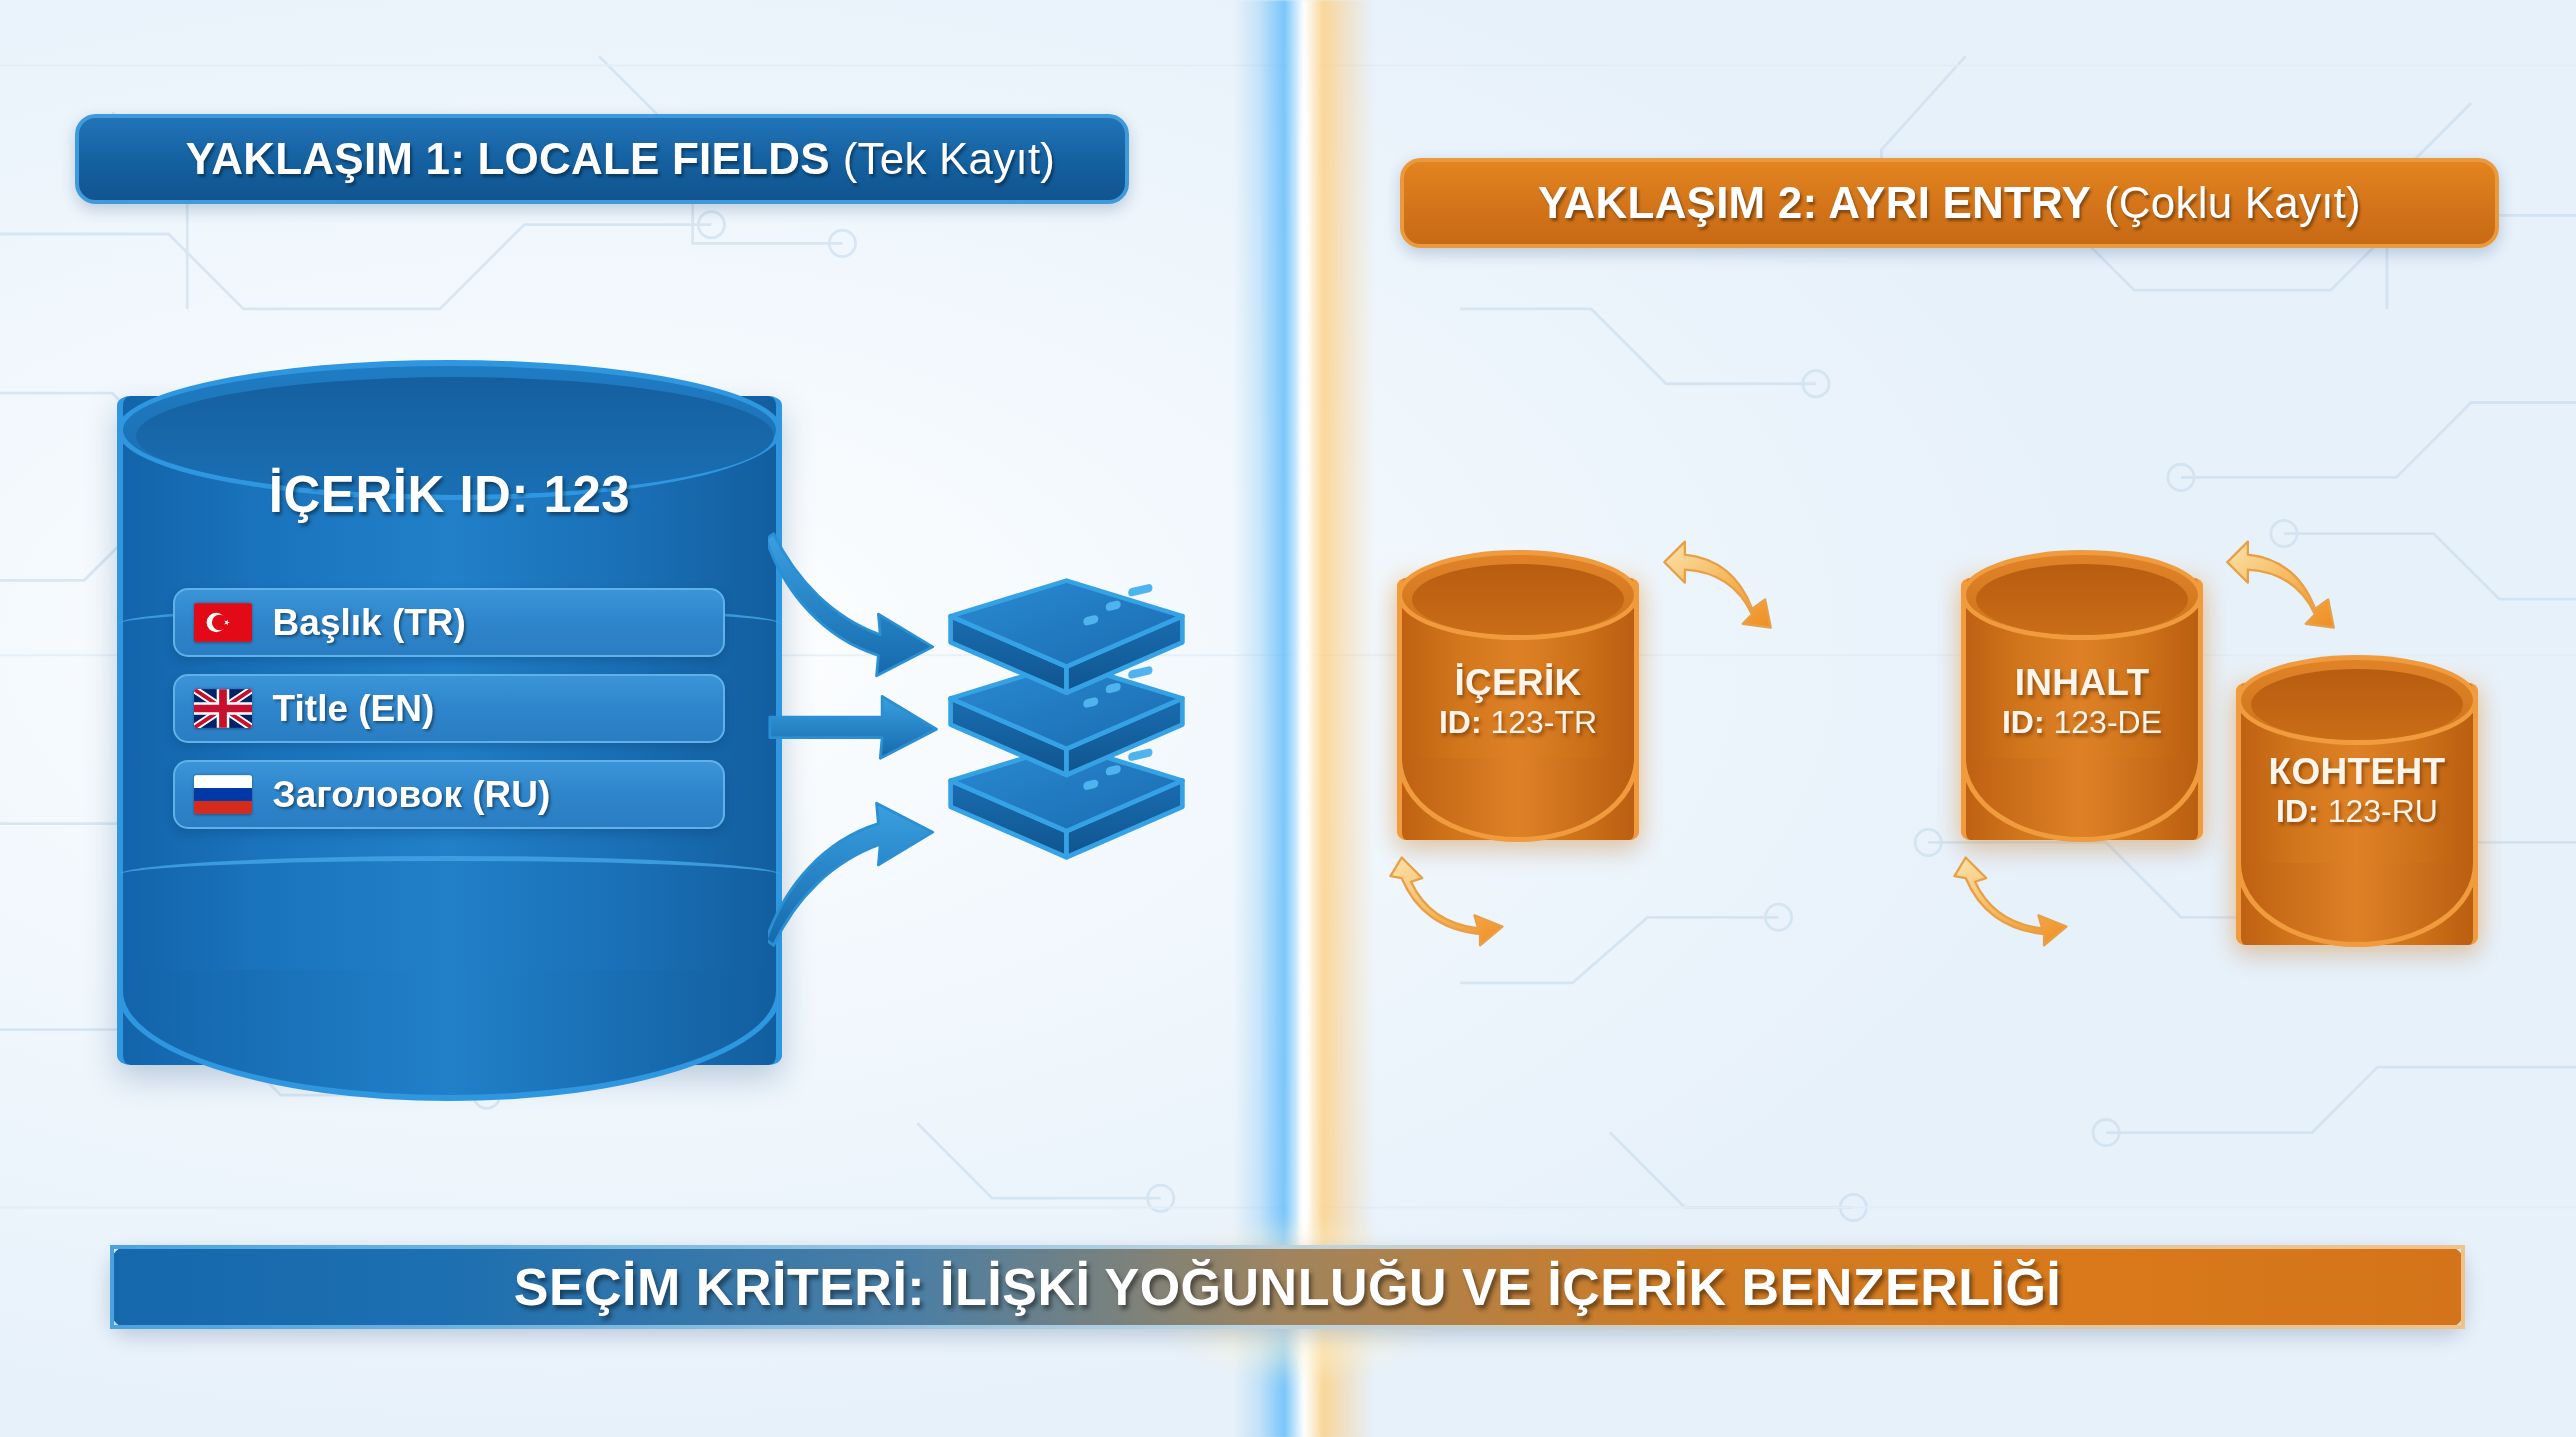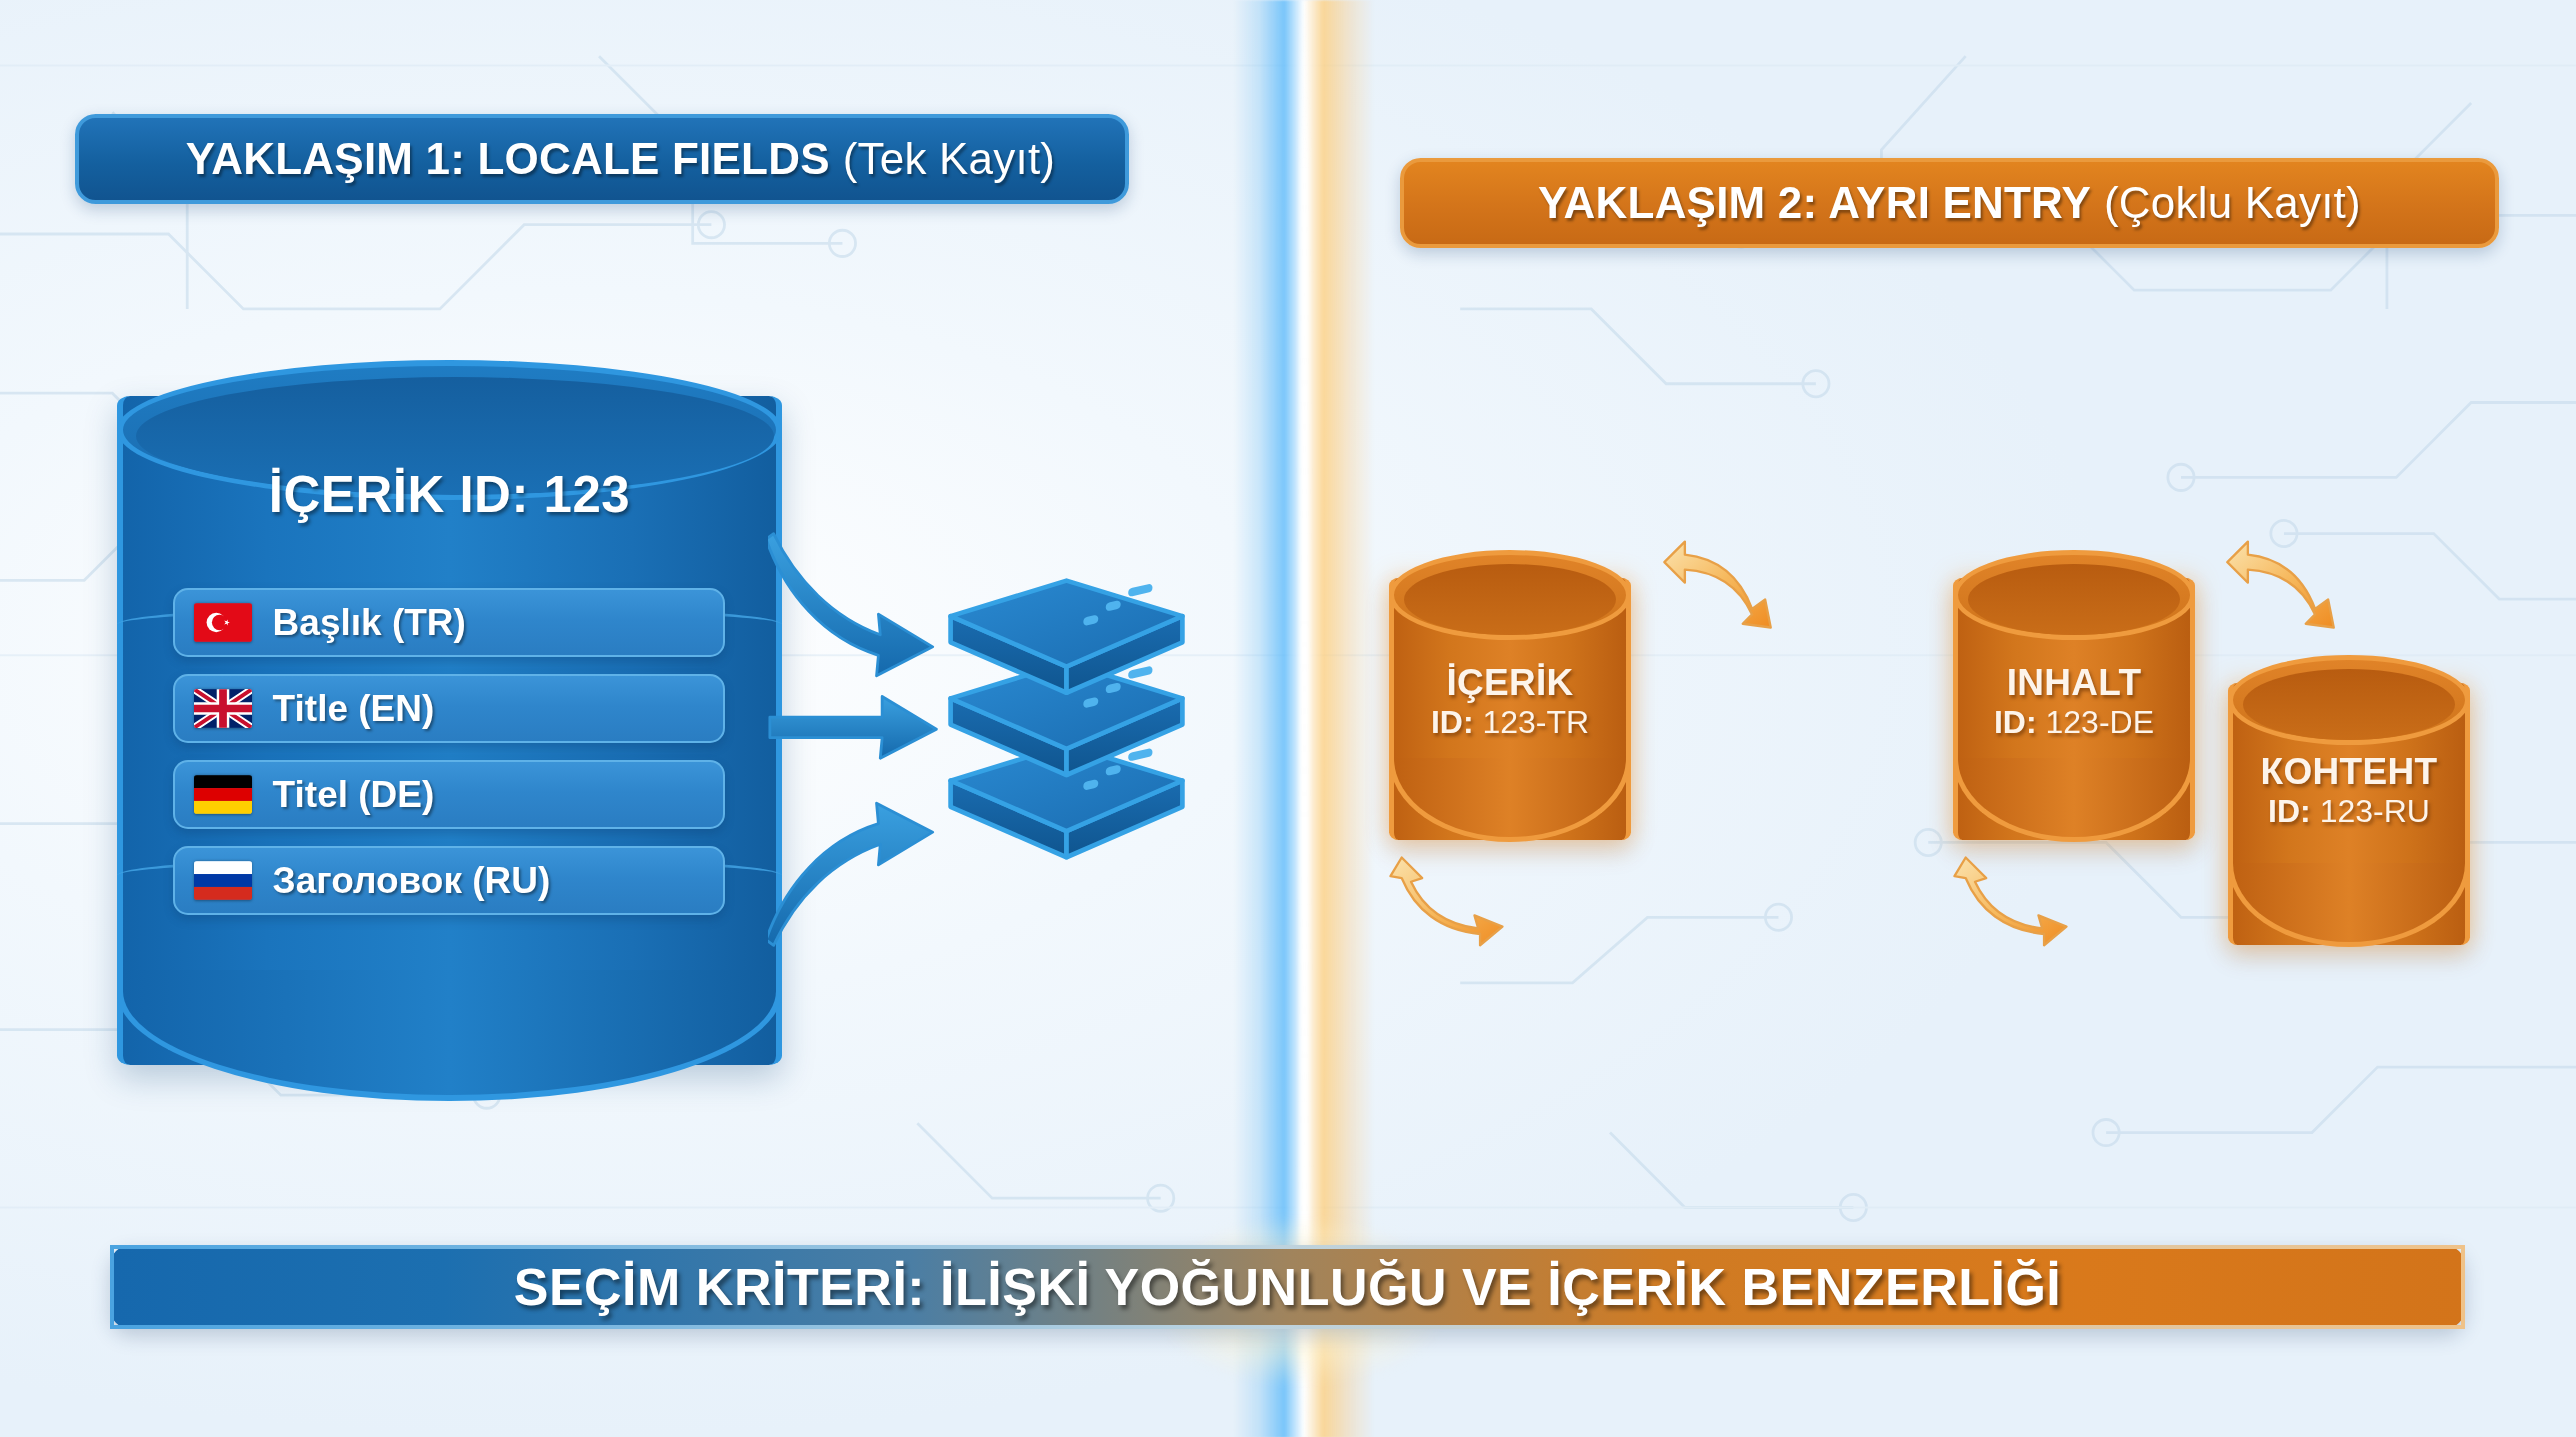--- a/index.html
+++ b/index.html
@@ -141,21 +141,21 @@
   .flag{ width:58px; height:39px; border-radius:2.8px; overflow:hidden; flex:none;
          box-shadow:0 0.9px 2.8px rgba(0,0,0,.35); }
 
   
   .server{ position:absolute; z-index:4; left:945px; top:573px; width:243px; height:290px; }
 
   
   .arrows-blue{ position:absolute; z-index:4; left:768px; top:524px; width:262px; height:431px; }
 
   
-  .ocyl{ position:absolute; z-index:4; }
+  .ocyl{ position:absolute; z-index:4;margin-left:8px; }
   .ocyl .obody{
     position:absolute; left:0; top:28px; width:100%; height:calc(100% - 28px);
     background:linear-gradient(90deg,#bf6112 0%, #d2761c 24%, #de8126 50%, #ce721a 76%, #ba5e11 100%);
     border-radius:9.4px / 7.5px;
     border-left:5.6px solid #ef9b3e;
     border-right:5.6px solid #ef9b3e;
     box-shadow:0 0 24px rgba(255,170,70,.45), 0 11.2px 24px rgba(140,70,10,.20);
   }
   .ocyl .obot{
     position:absolute; left:0; bottom:-1.9px; width:100%; height:84px;
@@ -311,30 +311,20 @@
           <rect width="60" height="40" fill="#012169"></rect>
           <path d="M0,0 L60,40 M60,0 L0,40" stroke="#fff" stroke-width="8"></path>
           <path d="M0,0 L60,40 M60,0 L0,40" stroke="#C8102E" stroke-width="4"></path>
           <path d="M30,0 V40 M0,20 H60" stroke="#fff" stroke-width="13"></path>
           <path d="M30,0 V40 M0,20 H60" stroke="#C8102E" stroke-width="8"></path>
         </svg>
       </span>
       <span class="label">Title (EN)</span>
     </div>
 
-    <div class="row">
-      <span class="flag">
-        <svg viewBox="0 0 60 40" width="58" height="39">
-          <rect width="60" height="13.34" fill="#000"></rect>
-          <rect y="13.34" width="60" height="13.33" fill="#DD0000"></rect>
-          <rect y="26.67" width="60" height="13.33" fill="#FFCE00"></rect>
-        </svg>
-      </span>
-      <span class="label">Titel (DE)</span>
-    </div>
 
     <div class="row">
       <span class="flag">
         <svg viewBox="0 0 60 40" width="58" height="39">
           <rect width="60" height="13.34" fill="#fff"></rect>
           <rect y="13.34" width="60" height="13.33" fill="#0039A6"></rect>
           <rect y="26.67" width="60" height="13.33" fill="#D52B1E"></rect>
         </svg>
       </span>
       <span class="label">Заголовок (RU)</span>

